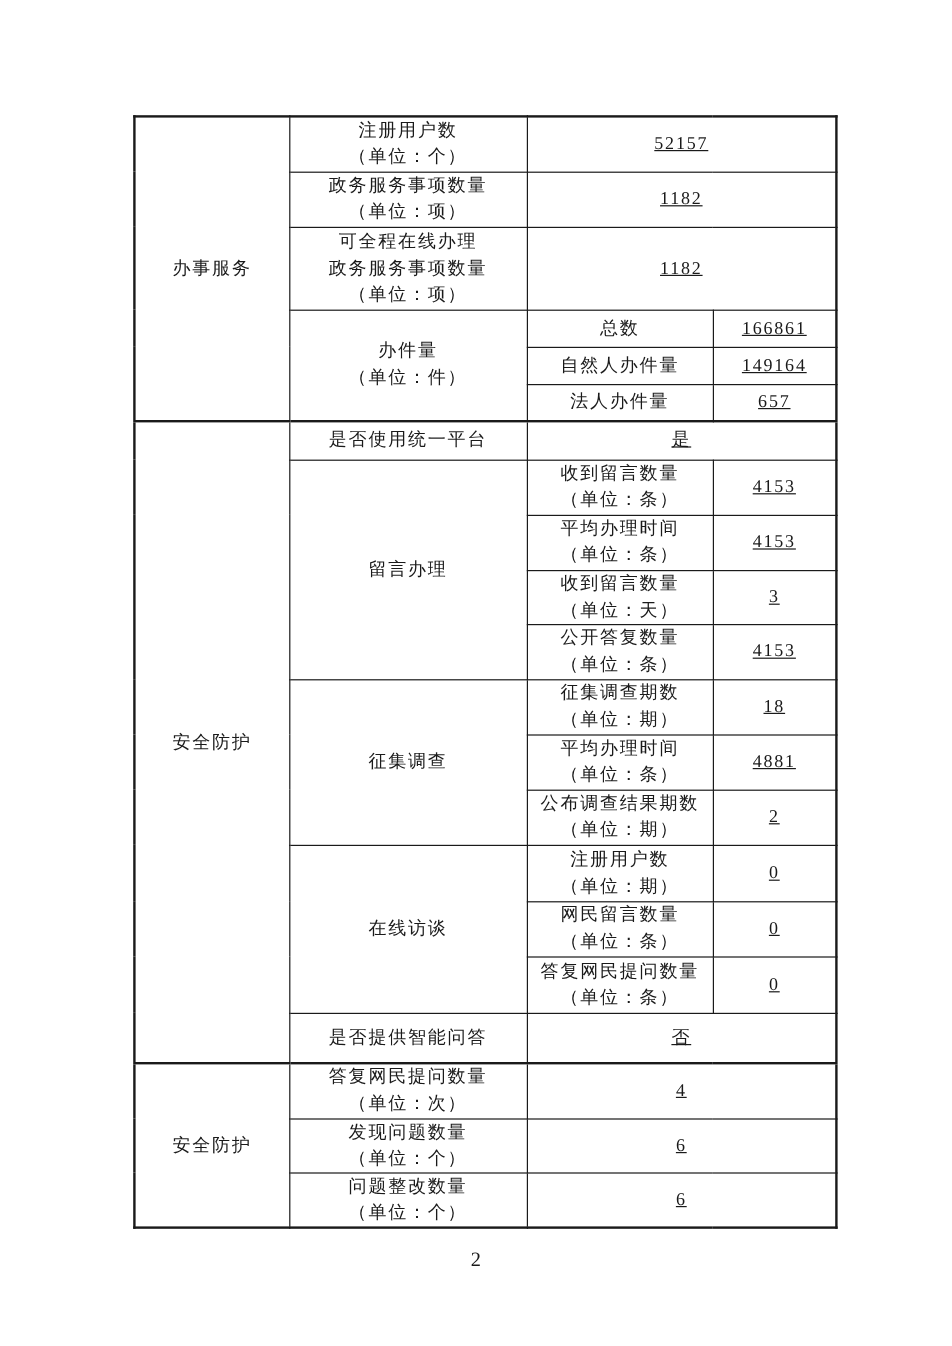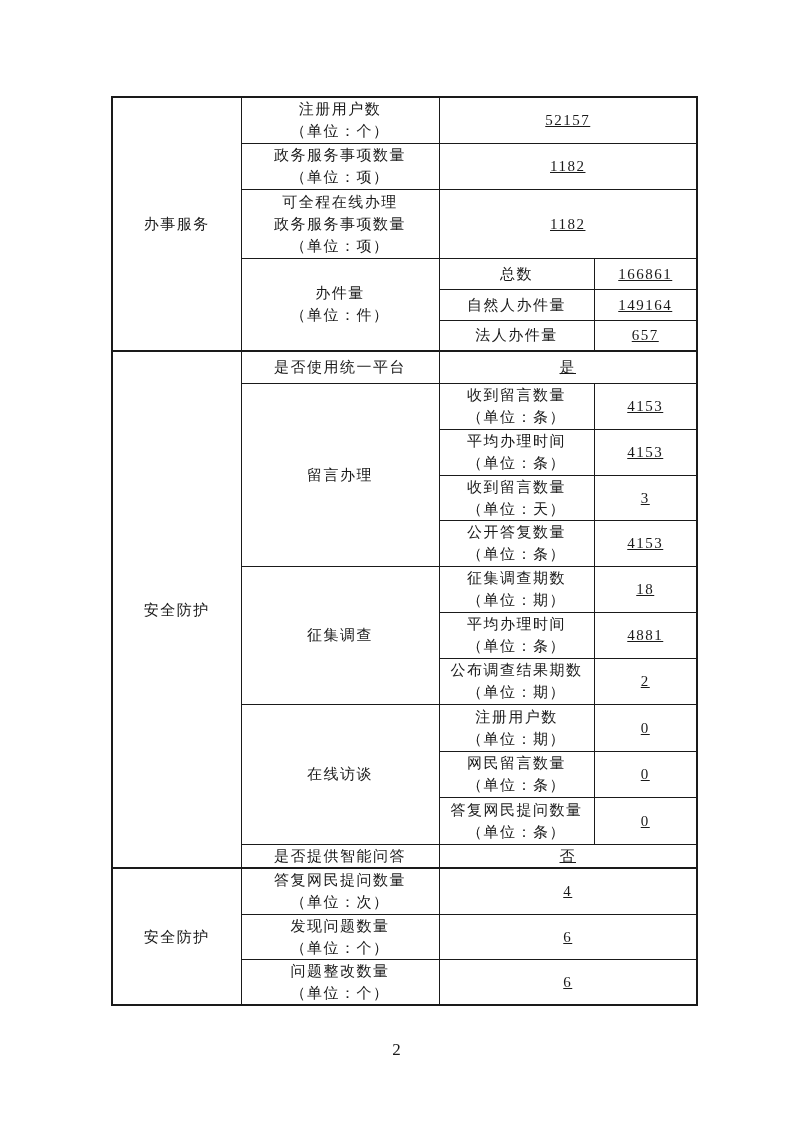--- a/index.html
+++ b/index.html
@@ -172,21 +172,21 @@
       </td>
       <td class="val">0</td>
     </tr>
     <tr style="height:47px">
       <td>
         <div>答复网民提问数量</div>
         <div>（单位：条）</div>
       </td>
       <td class="val">0</td>
     </tr>
-    <tr style="height:24px">
+    <tr style="height:42px">
       <td>
         <div>是否提供智能问答</div>
       </td>
       <td class="val" colspan="2">否</td>
     </tr>
 
     <tr class="sec-divider" style="height:46px">
       <td class="sec" rowspan="3">安全防护</td>
       <td>
         <div>答复网民提问数量</div>

